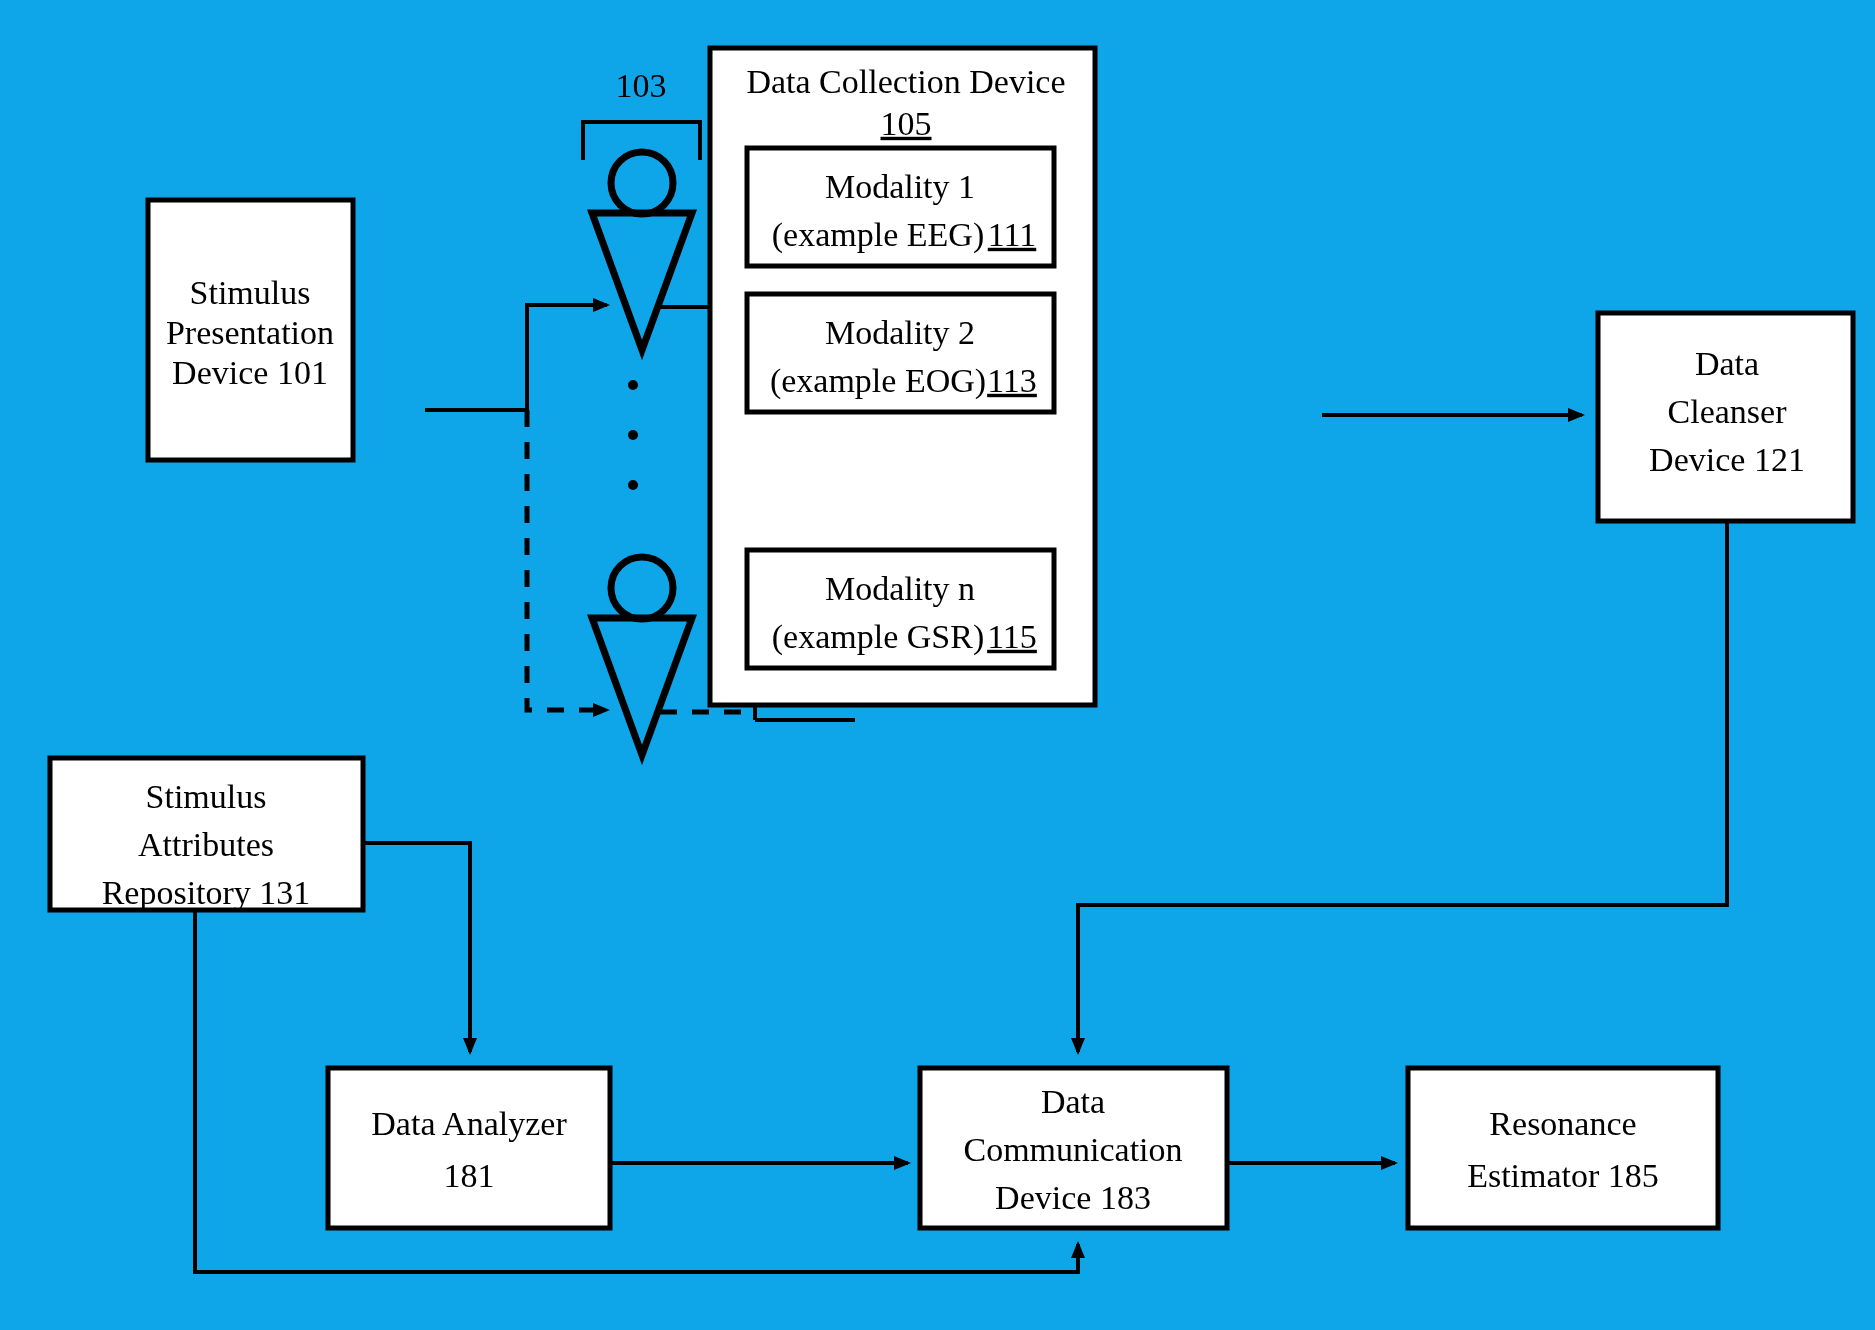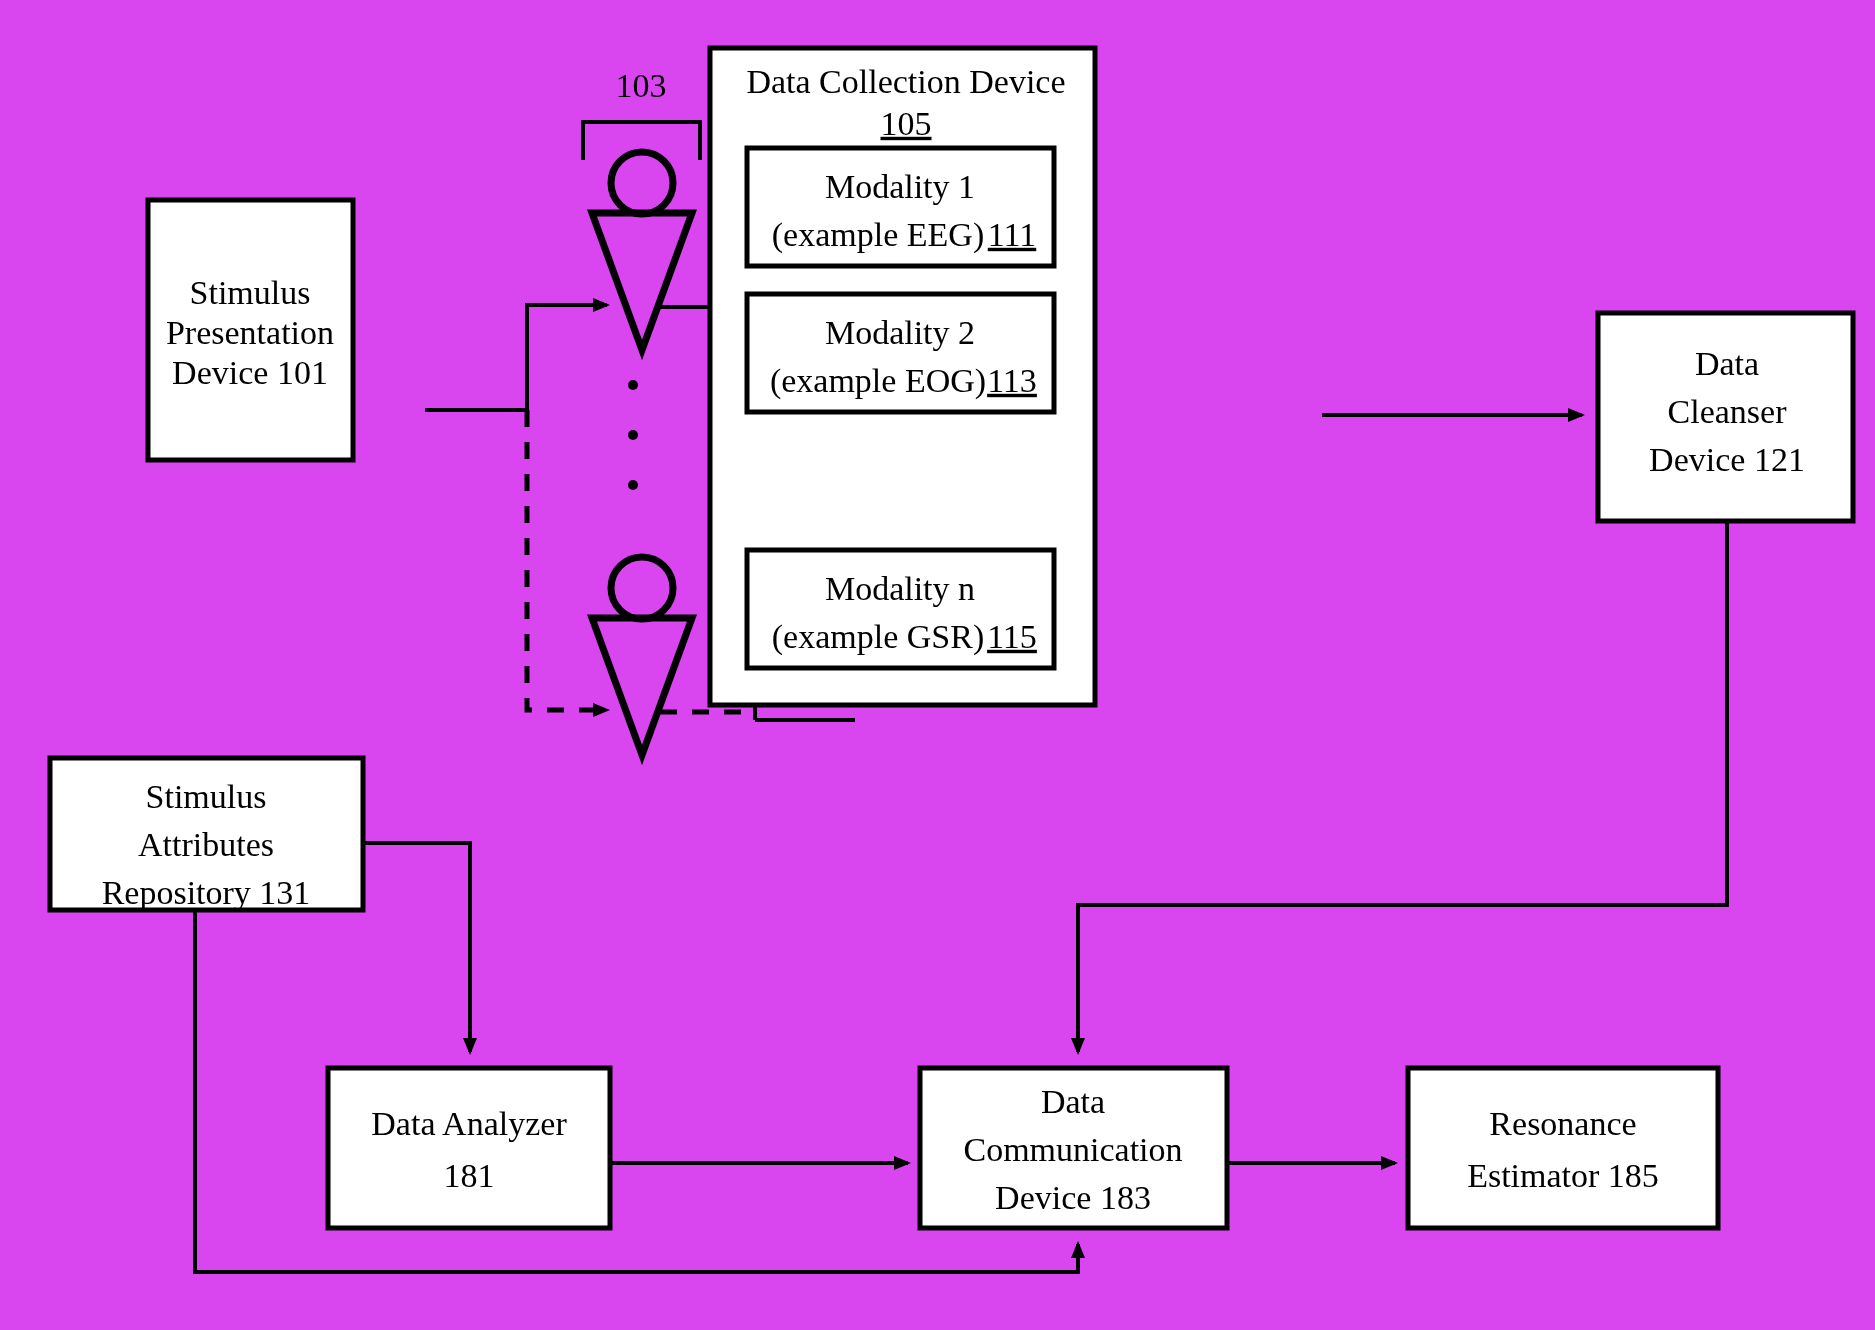--- a/index.html
+++ b/index.html
@@ -7,21 +7,21 @@
     padding: 0;
     background: #ffffff;
   }
   body {
     font-family: "Liberation Serif", "DejaVu Serif", serif;
   }
   #diagram-root {
     position: relative;
     width: 1875px;
     height: 1330px;
-    background: #d946ef;
+    background: #0ea5e9;
     overflow: hidden;
   }
   svg.layer {
     position: absolute;
     top: 0;
     left: 0;
     width: 1875px;
     height: 1330px;
   }
   .box-text {

